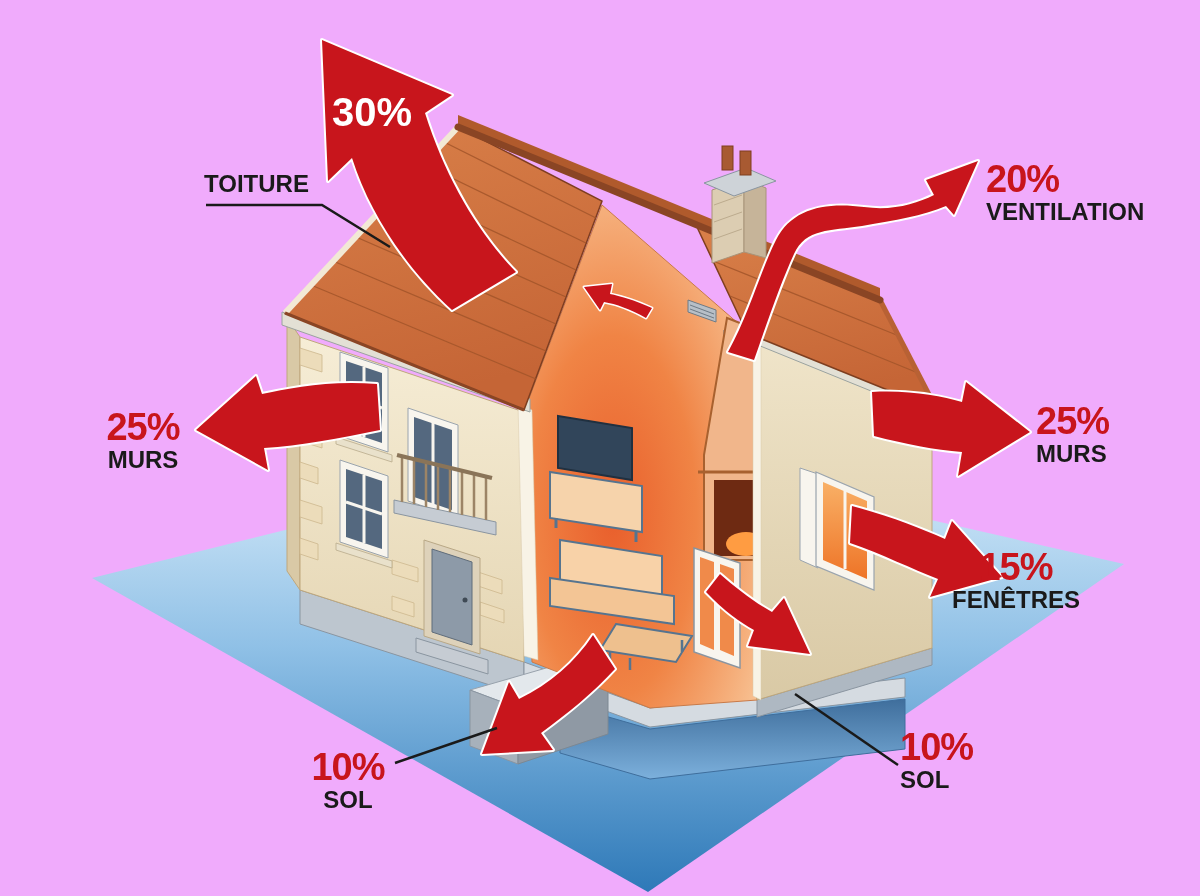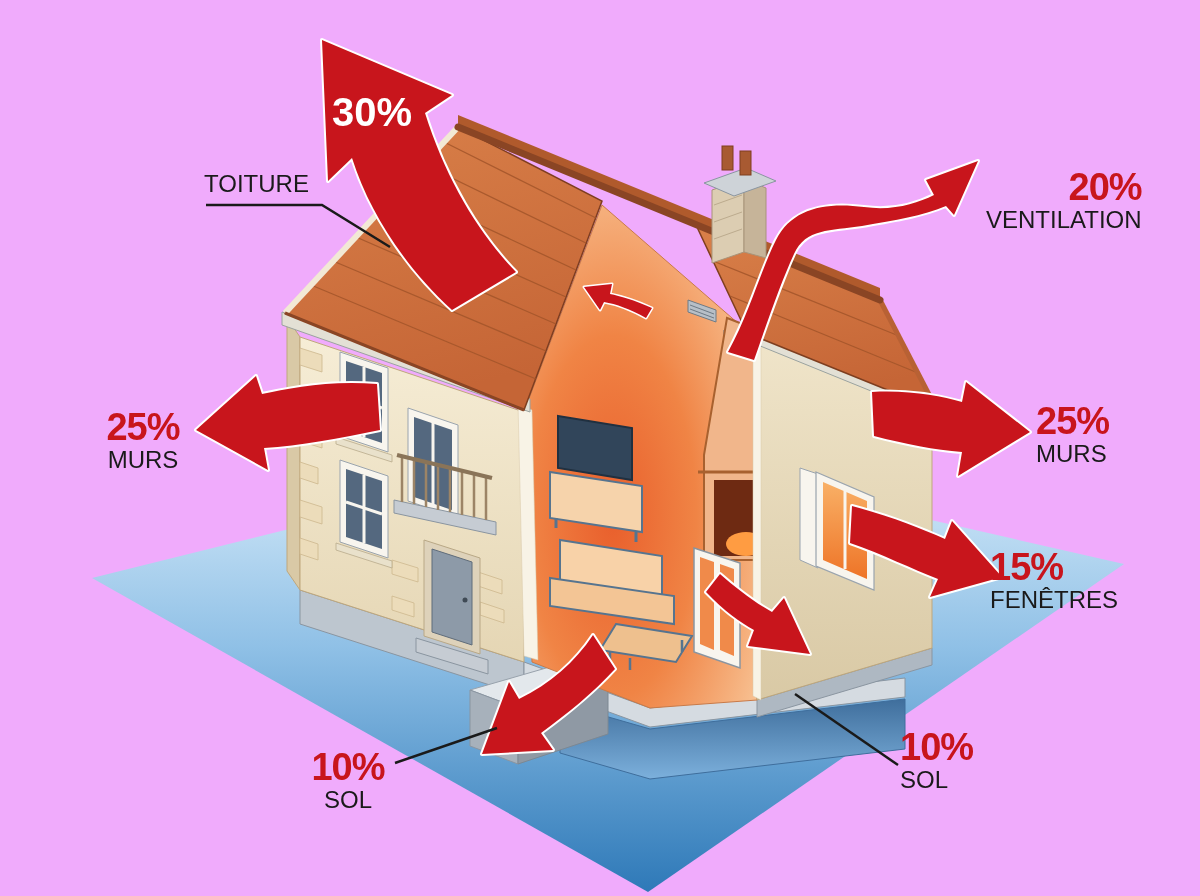--- a/index.html
+++ b/index.html
@@ -3,21 +3,21 @@
 <meta charset="utf-8">
 <style>
   html,body{margin:0;padding:0;background:#ffffff;}
   .stage{
     position:relative;width:1200px;height:896px;overflow:hidden;
     background:#f0abfc;font-family:"Liberation Sans",sans-serif;
   }
   .stage svg{position:absolute;left:0;top:0;}
   .anno{position:absolute;line-height:1.04;}
   .anno .pct{font-size:38px;font-weight:700;color:#C8151C;letter-spacing:-1px;}
-  .anno .lbl{font-size:24px;font-weight:400;color:#1A1A1A;letter-spacing:0px;}
+  .anno .lbl{font-size:24px;font-weight:700;color:#1A1A1A;letter-spacing:0px;}
   .center{text-align:center;}
 </style>
 </head>
 <body>
 
 <div class="stage">
 
 <svg width="1200" height="896" viewBox="0 0 1200 896">
   <defs>
     <linearGradient id="gGround" x1="0" y1="0" x2="0" y2="1">
@@ -207,36 +207,36 @@
     <path d="M206,205 L322,205 L390,247"></path>
     <path d="M395,763 L497,728"></path>
     <path d="M898,765 L795,694"></path>
   </g>
 </svg>
 
 <div class="anno" style="left:204px;top:172px;">
   <div class="lbl">TOITURE</div>
 </div>
 
-<div class="anno" style="left:986px;top:168px;text-align:right;">
+<div class="anno" style="left:986px;top:160px;">
   <div class="pct">20%</div>
   <div class="lbl">VENTILATION</div>
 </div>
 
 <div class="anno center" style="left:98px;top:408px;width:90px;">
   <div class="pct">25%</div>
   <div class="lbl">MURS</div>
 </div>
 
 <div class="anno" style="left:1036px;top:402px;">
   <div class="pct">25%</div>
   <div class="lbl">MURS</div>
 </div>
 
-<div class="anno" style="left:990px;top:548px;">
+<div class="anno" style="left:952px;top:548px;text-align:center;">
   <div class="pct">15%</div>
   <div class="lbl">FENÊTRES</div>
 </div>
 
 <div class="anno center" style="left:303px;top:748px;width:90px;">
   <div class="pct">10%</div>
   <div class="lbl">SOL</div>
 </div>
 
 <div class="anno" style="left:900px;top:728px;">

